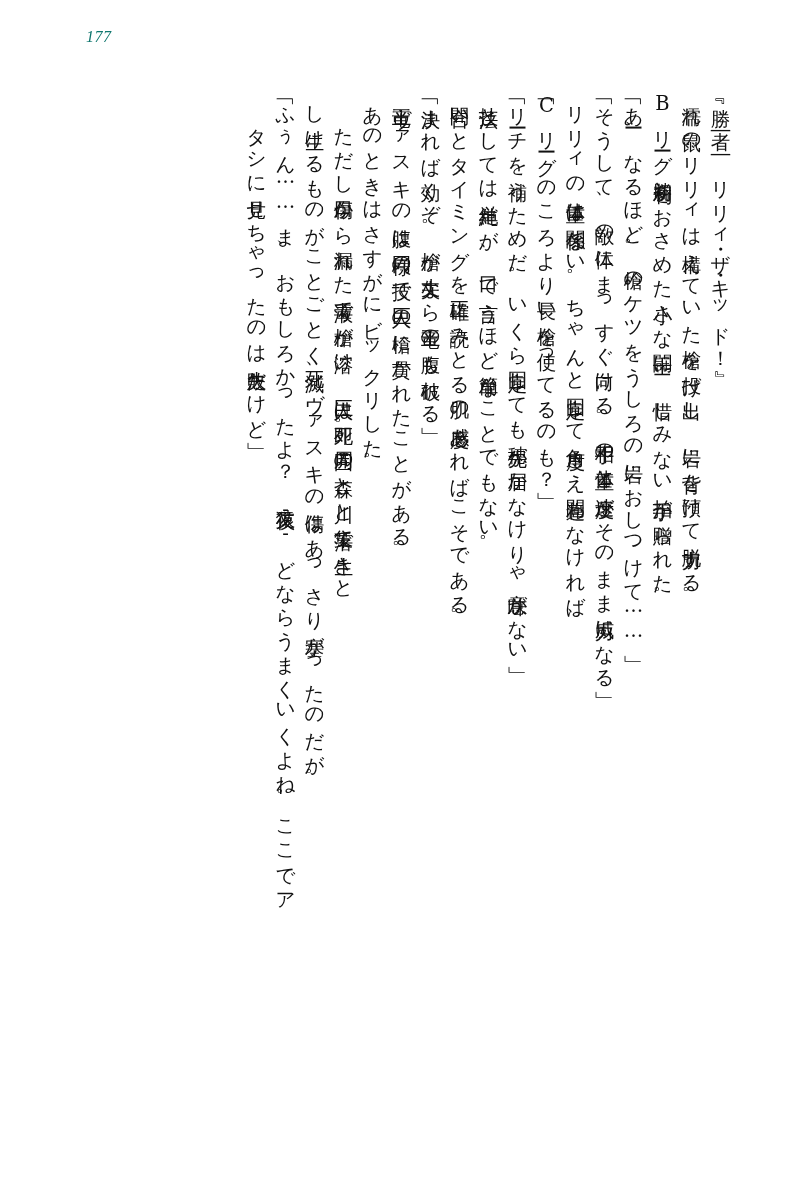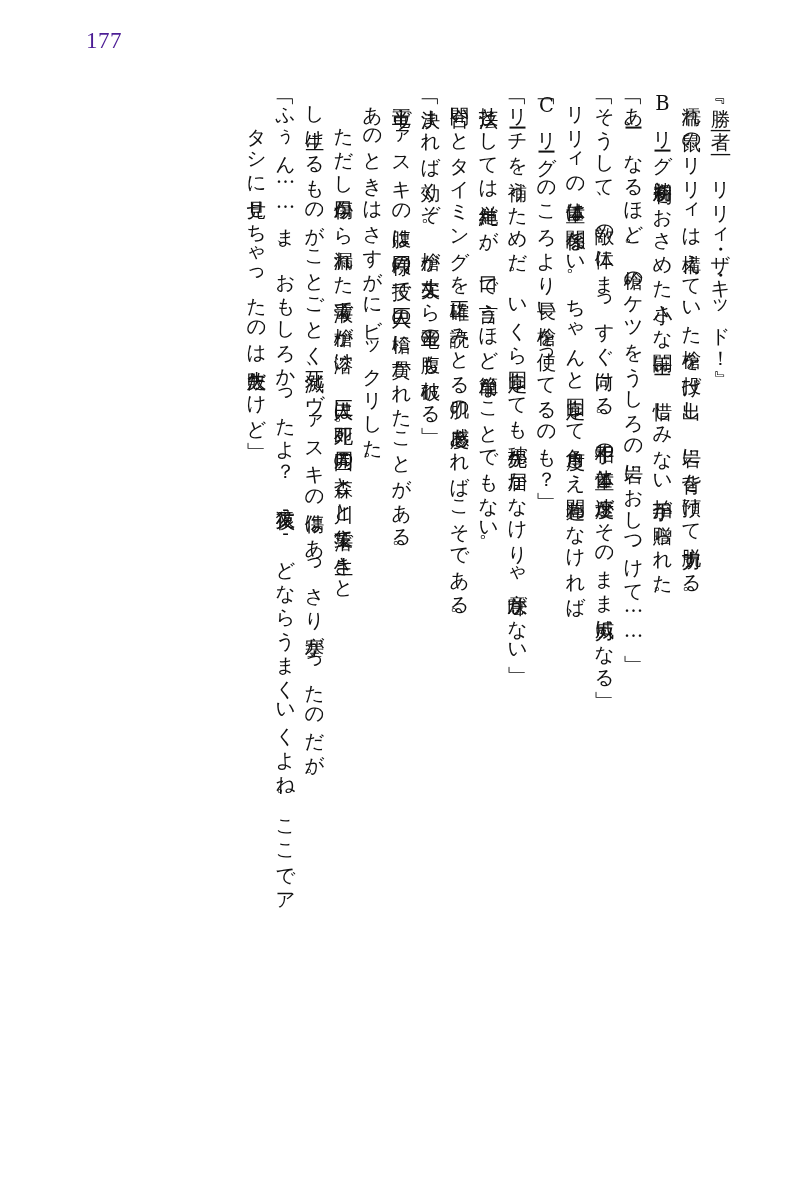--- a/index.html
+++ b/index.html
@@ -21,23 +21,24 @@
     height: 1200px;
     background: #ffffff;
     box-sizing: border-box;
   }
 
   
   .page-number {
     position: absolute;
     top: 28px;
     left: 86px;
-    font-size: 23px;
+    font-size: 16px;
+    font-style: italic;
     font-family: "Liberation Serif", "DejaVu Serif", serif;
-    color: #4c1d95;
+    color: #0f766e;
     letter-spacing: 0.5px;
   }
 
   
   .text-block {
     position: absolute;
     top: 92px;
     right: 70px;
     left: 62px;
     height: 1040px;

